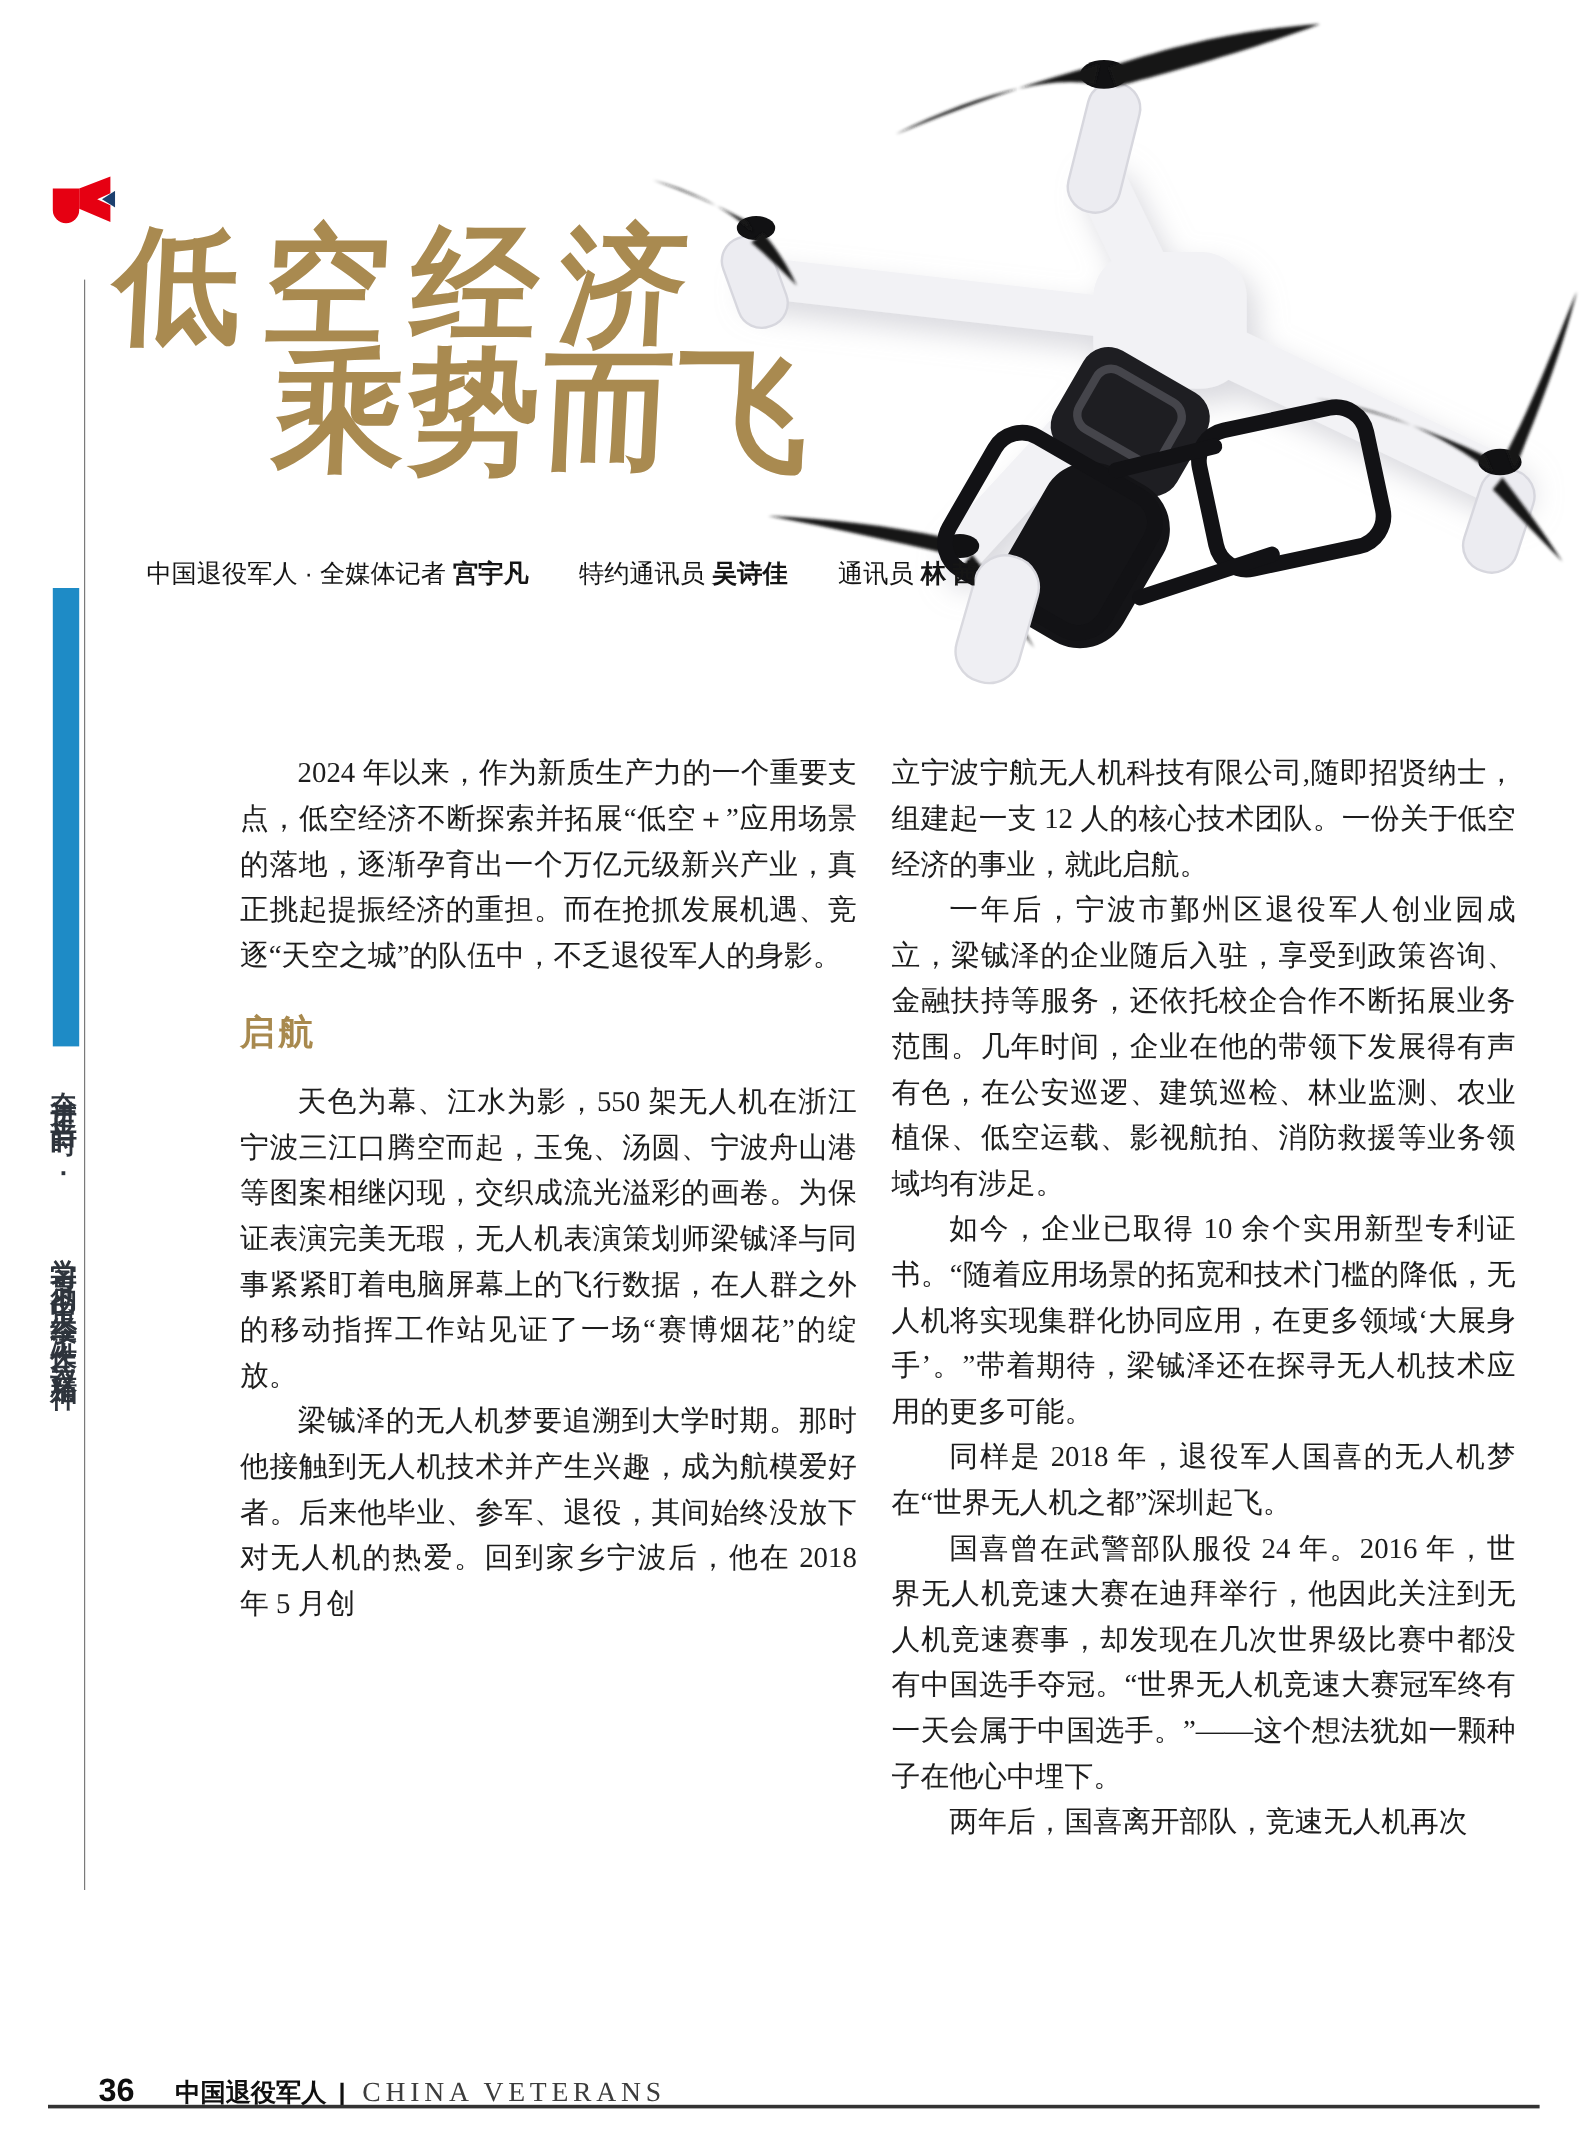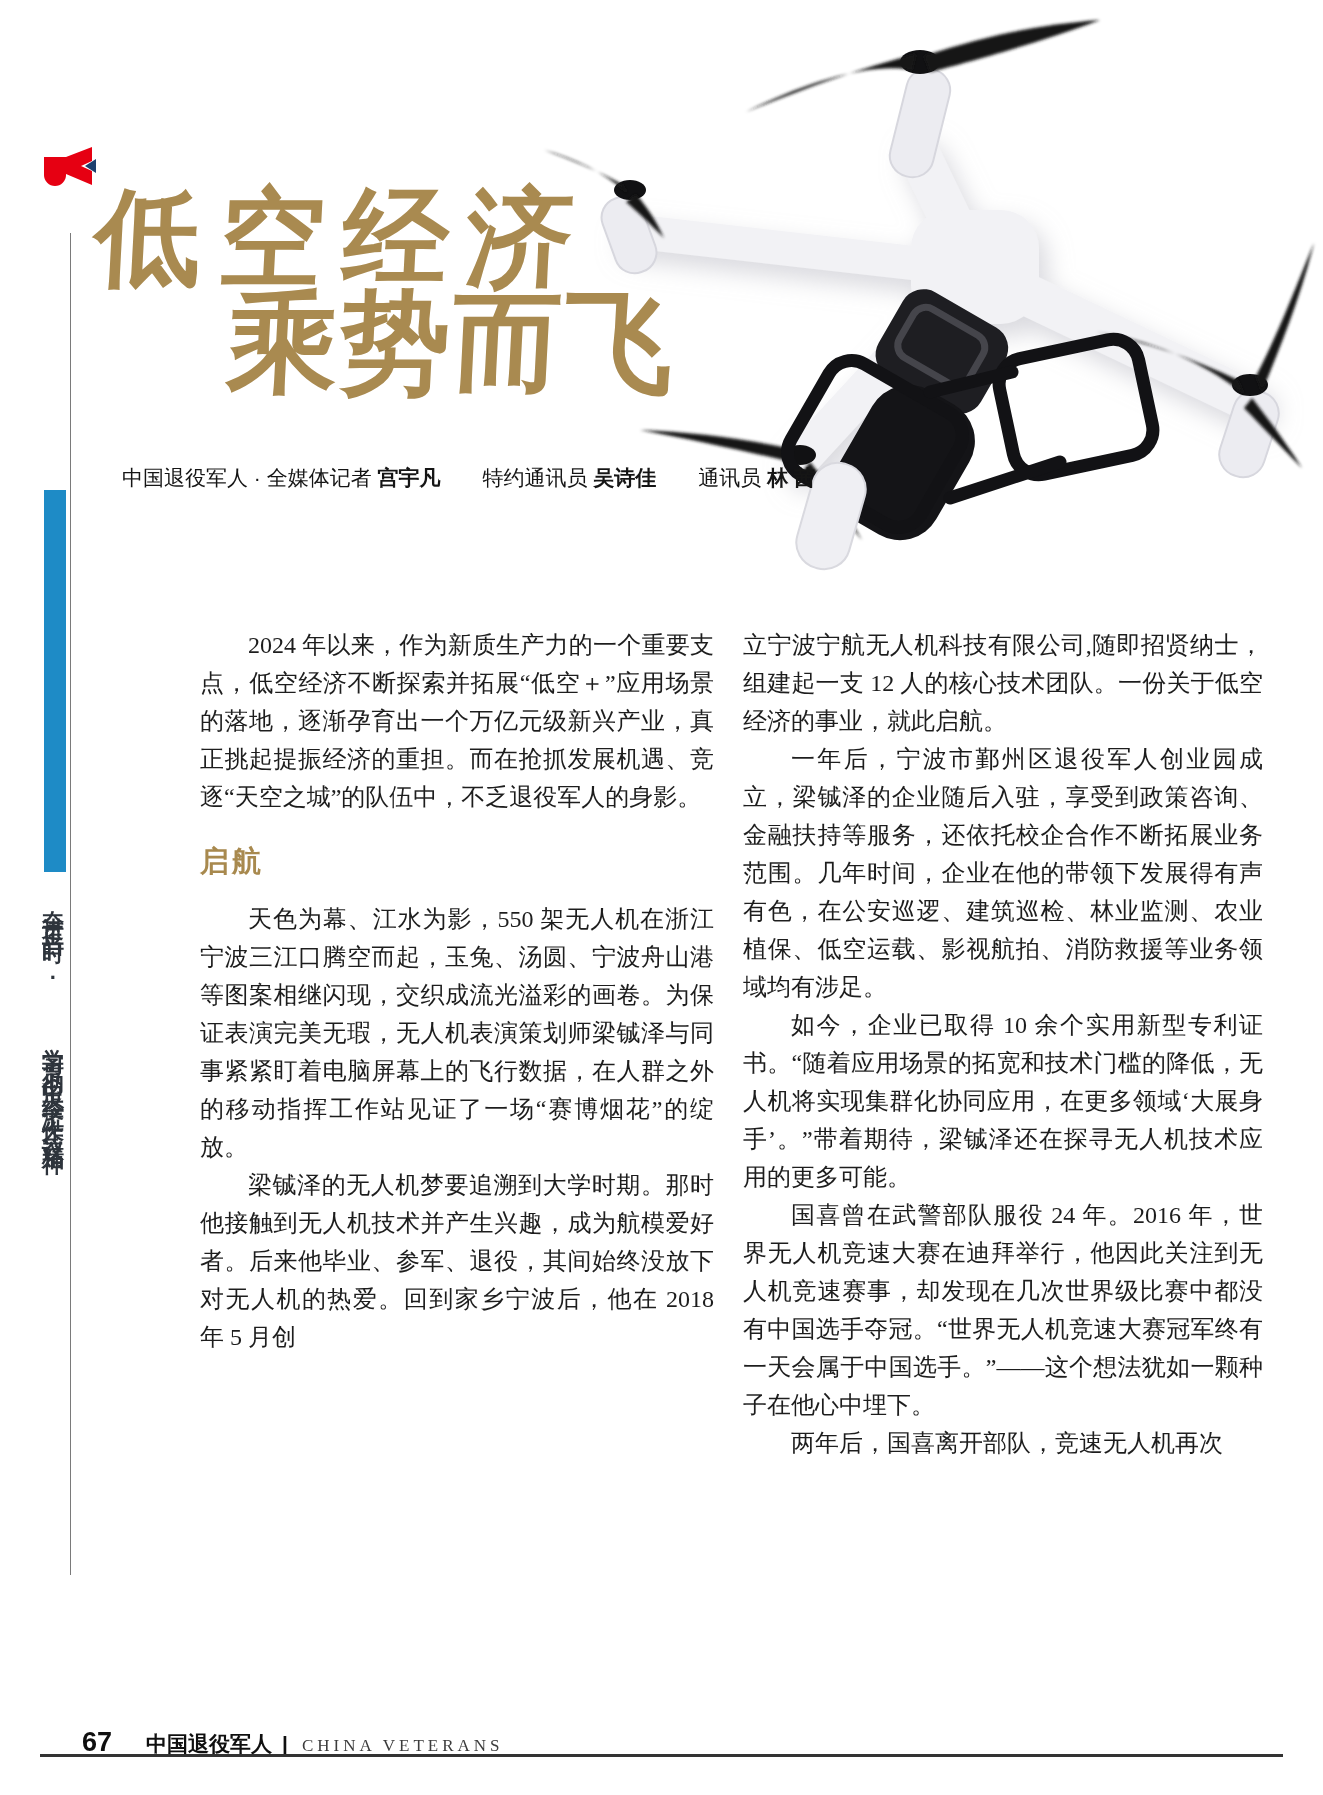--- a/index.html
+++ b/index.html
@@ -43,21 +43,21 @@
   .body-p.noindent{text-indent:0;}
   .col-heading{
     margin:26px 0 20px;text-align:left;
     font-size:29px;font-weight:bold;letter-spacing:3px;color:#a8894e;
   }
   
   .footer{position:absolute;left:82px;top:1727px;display:flex;align-items:baseline;white-space:nowrap;}
   .page-num{font-size:27px;font-weight:bold;color:#0f0f0f;}
   .mag-cn{font-size:21px;font-weight:bold;color:#0f0f0f;margin-left:34px;}
   .divider{font-size:21px;font-weight:bold;color:#0f0f0f;margin-left:10px;}
-  .mag-en{font-family:"Liberation Serif",serif;font-size:17px;letter-spacing:4px;color:#3c3c3c;margin-left:14px;}
+  .mag-en{font-family:"Liberation Serif",serif;font-size:23px;letter-spacing:4px;color:#3c3c3c;margin-left:14px;}
   .footer-rule{position:absolute;left:40px;top:1754px;width:1243px;height:3px;background:#333333;}
 </style>
 </head>
 <body>
 
 <svg class="drone" viewBox="0 0 823 580" xmlns="http://www.w3.org/2000/svg">
   <defs>
     <filter id="soft" x="-20%" y="-20%" width="150%" height="150%">
       <feDropShadow dx="8" dy="12" stdDeviation="12" flood-color="#b9b9c2" flood-opacity="0.55"></feDropShadow>
     </filter>
@@ -133,23 +133,24 @@
 <div class="col col-left">
     <p class="body-p">2024 年以来，作为新质生产力的一个重要支点，低空经济不断探索并拓展“低空＋”应用场景的落地，逐渐孕育出一个万亿元级新兴产业，真正挑起提振经济的重担。而在抢抓发展机遇、竞逐“天空之城”的队伍中，不乏退役军人的身影。</p>
     <h3 class="col-heading">启航</h3>
     <p class="body-p">天色为幕、江水为影，550 架无人机在浙江宁波三江口腾空而起，玉兔、汤圆、宁波舟山港等图案相继闪现，交织成流光溢彩的画卷。为保证表演完美无瑕，无人机表演策划师梁铖泽与同事紧紧盯着电脑屏幕上的飞行数据，在人群之外的移动指挥工作站见证了一场“赛博烟花”的绽放。</p>
     <p class="body-p">梁铖泽的无人机梦要追溯到大学时期。那时他接触到无人机技术并产生兴趣，成为航模爱好者。后来他毕业、参军、退役，其间始终没放下对无人机的热爱。回到家乡宁波后，他在 2018 年 5 月创</p>
   </div>
 <div class="col col-right">
     <p class="body-p noindent">立宁波宁航无人机科技有限公司,随即招贤纳士，组建起一支 12 人的核心技术团队。一份关于低空经济的事业，就此启航。</p>
     <p class="body-p">一年后，宁波市鄞州区退役军人创业园成立，梁铖泽的企业随后入驻，享受到政策咨询、金融扶持等服务，还依托校企合作不断拓展业务范围。几年时间，企业在他的带领下发展得有声有色，在公安巡逻、建筑巡检、林业监测、农业植保、低空运载、影视航拍、消防救援等业务领域均有涉足。</p>
     <p class="body-p">如今，企业已取得 10 余个实用新型专利证书。“随着应用场景的拓宽和技术门槛的降低，无人机将实现集群化协同应用，在更多领域‘大展身手’。”带着期待，梁铖泽还在探寻无人机技术应用的更多可能。</p>
+    <p class="body-p">同样是 2018 年，退役军人国喜的无人机梦在“世界无人机之都”深圳起飞。</p>
     <p class="body-p">国喜曾在武警部队服役 24 年。2016 年，世界无人机竞速大赛在迪拜举行，他因此关注到无人机竞速赛事，却发现在几次世界级比赛中都没有中国选手夺冠。“世界无人机竞速大赛冠军终有一天会属于中国选手。”——这个想法犹如一颗种子在他心中埋下。</p>
     <p class="body-p">两年后，国喜离开部队，竞速无人机再次</p>
   </div>
 
 <div class="footer">
-  <span class="page-num">67</span>
+  <span class="page-num">36</span>
   <span class="mag-cn">中国退役军人</span>
   <span class="divider">|</span>
   <span class="mag-en">CHINA VETERANS</span>
 </div>
 <div class="footer-rule"></div>
 
 </body></html>

